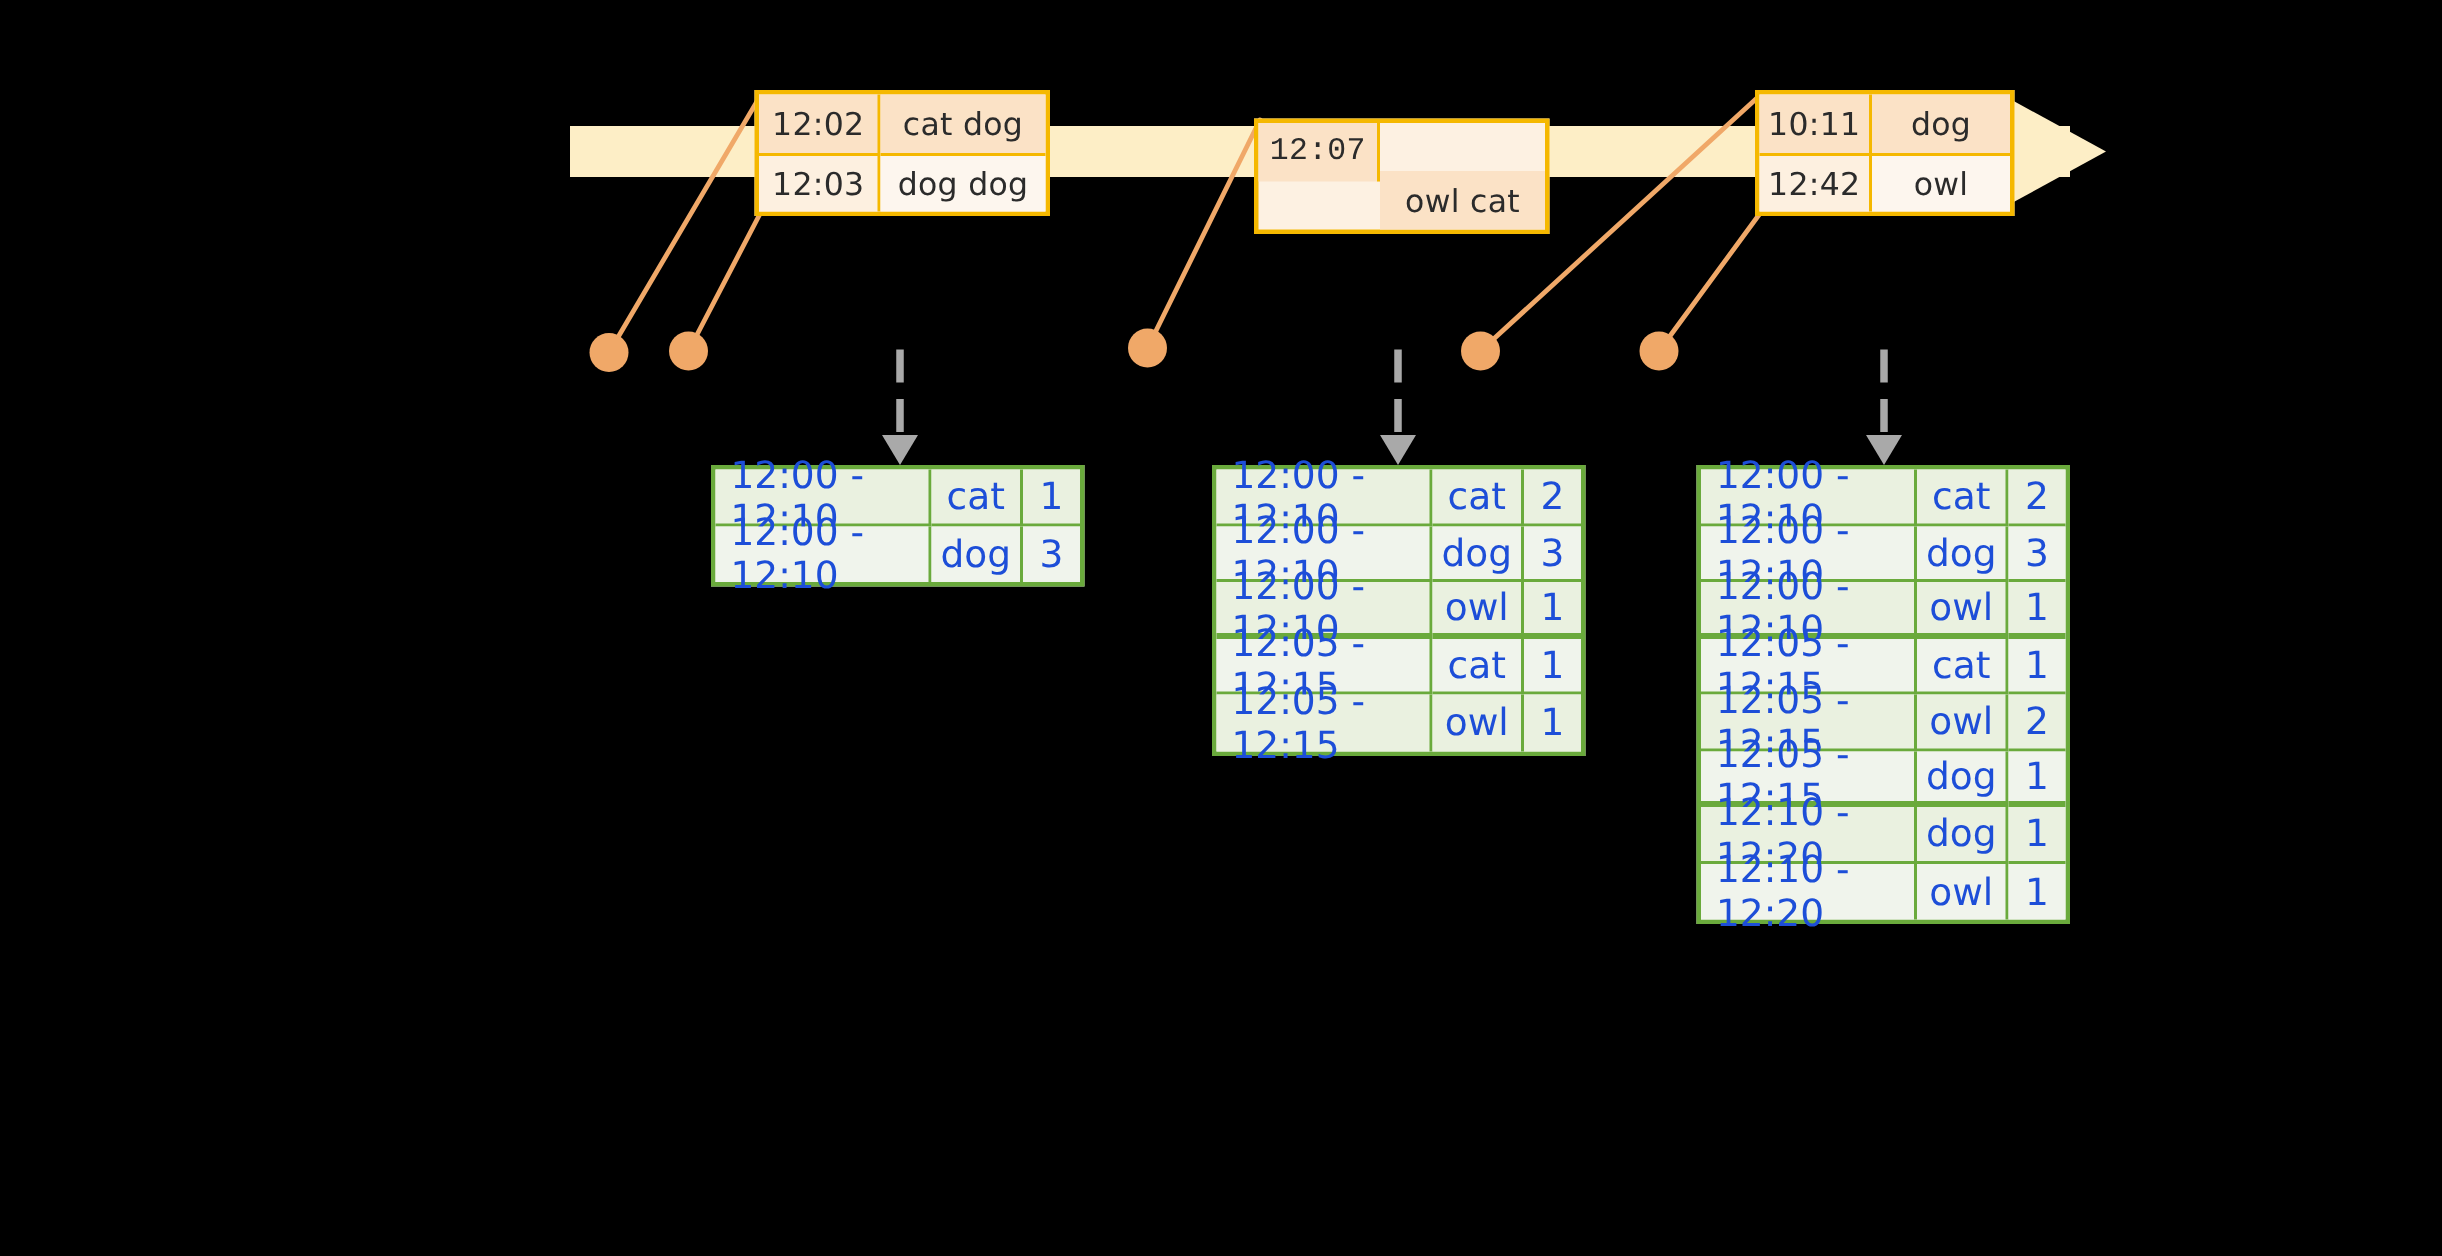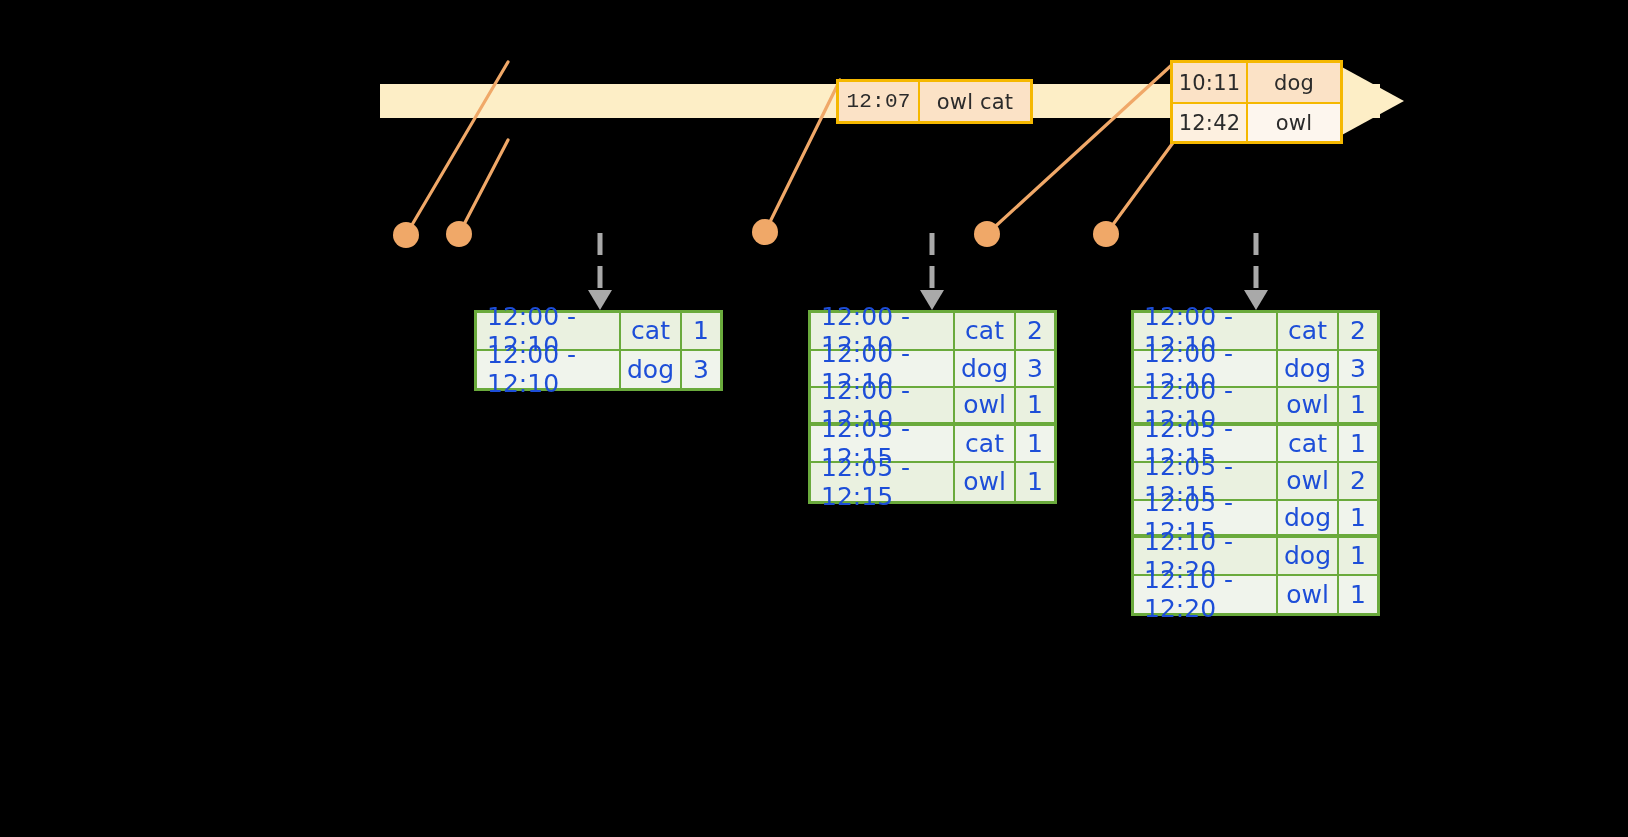--- a/index.html
+++ b/index.html
@@ -130,25 +130,35 @@
         <line x1="932" y1="233" x2="932" y2="292" stroke-dasharray="22 11"></line>
         <polygon points="920,290 944,290 932,310" stroke="none"></polygon>
       </g>
       <g>
         <line x1="1256" y1="233" x2="1256" y2="292" stroke-dasharray="22 11"></line>
         <polygon points="1244,290 1268,290 1256,310" stroke="none"></polygon>
       </g>
     </g>
   </svg>
 
+  <div class="evt-table" style="left:503px; top:60px; width:197px;">
+    <div class="evt-row">
+      <div class="evt-cell time" style="width:81px;">12:02</div>
+      <div class="evt-cell val" style="width:110px;">cat dog</div>
+    </div>
+    <div class="evt-row second">
+      <div class="evt-cell time" style="width:81px;">12:03</div>
+      <div class="evt-cell val" style="width:110px;">dog dog</div>
+    </div>
+  </div>
 
   <div class="evt-table" style="left:836px; top:79px; width:197px;">
     <div class="evt-row">
       <div class="evt-cell time" style="width:81px;font-family:Liberation Mono, monospace;">12:07</div>
-      <div class="evt-cell val" style="width:110px;">owl cat</div>
+      <div class="evt-cell val" style="width:110px;margin-top:32px;">owl cat</div>
     </div>
   </div>
 
   <div class="evt-table" style="left:1170px; top:60px; width:173px;">
     <div class="evt-row">
       <div class="evt-cell time" style="width:75px;">10:11</div>
       <div class="evt-cell val" style="width:92px;">dog</div>
     </div>
     <div class="evt-row second">
       <div class="evt-cell time" style="width:75px;">12:42</div>

